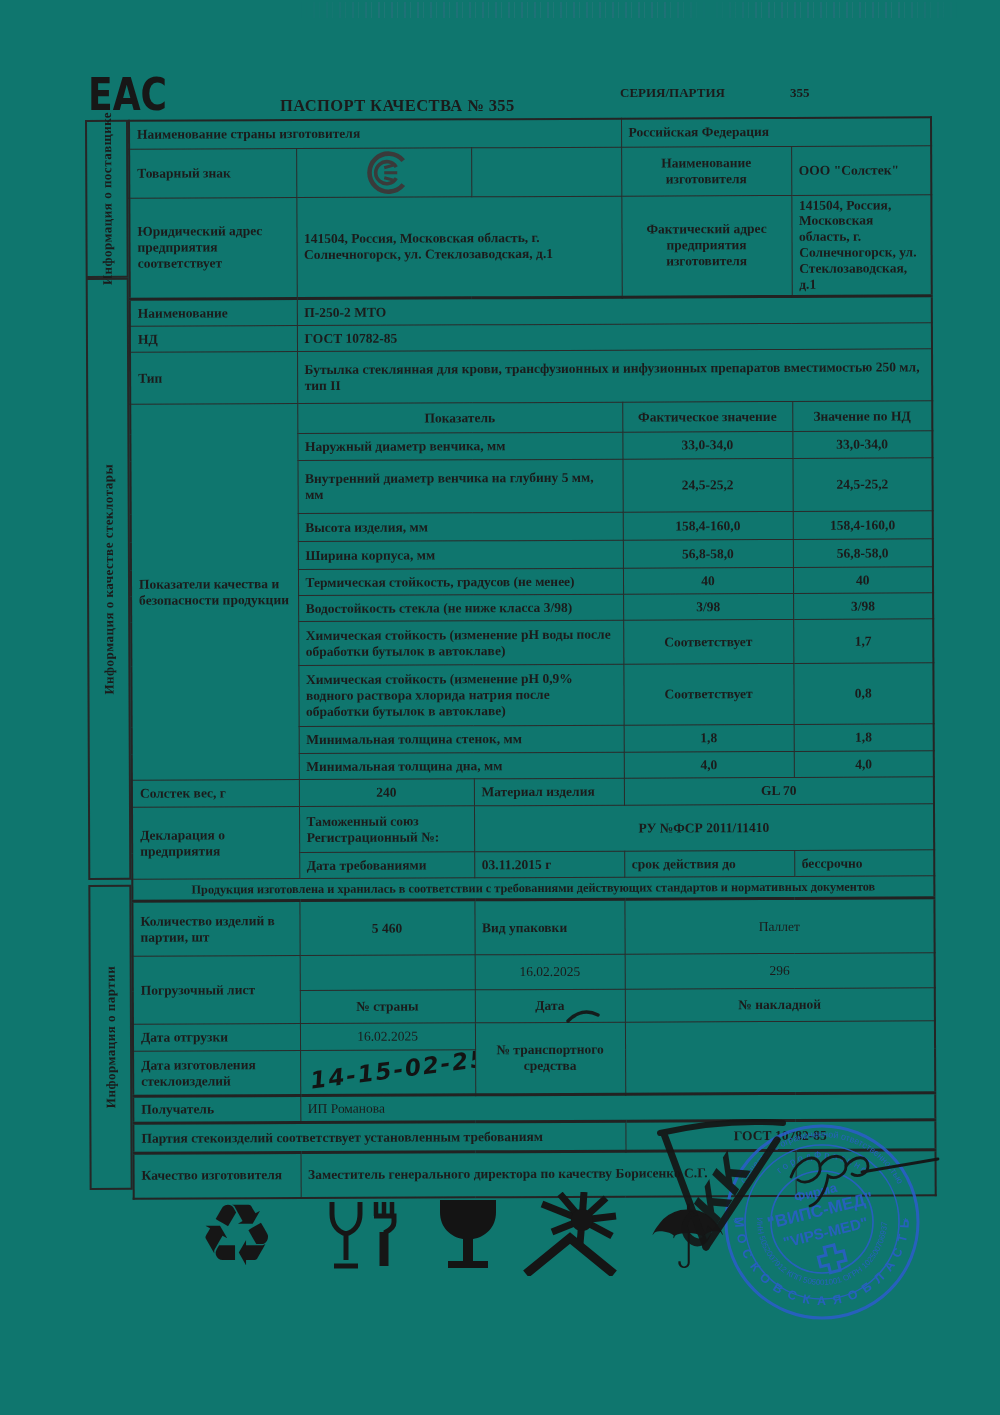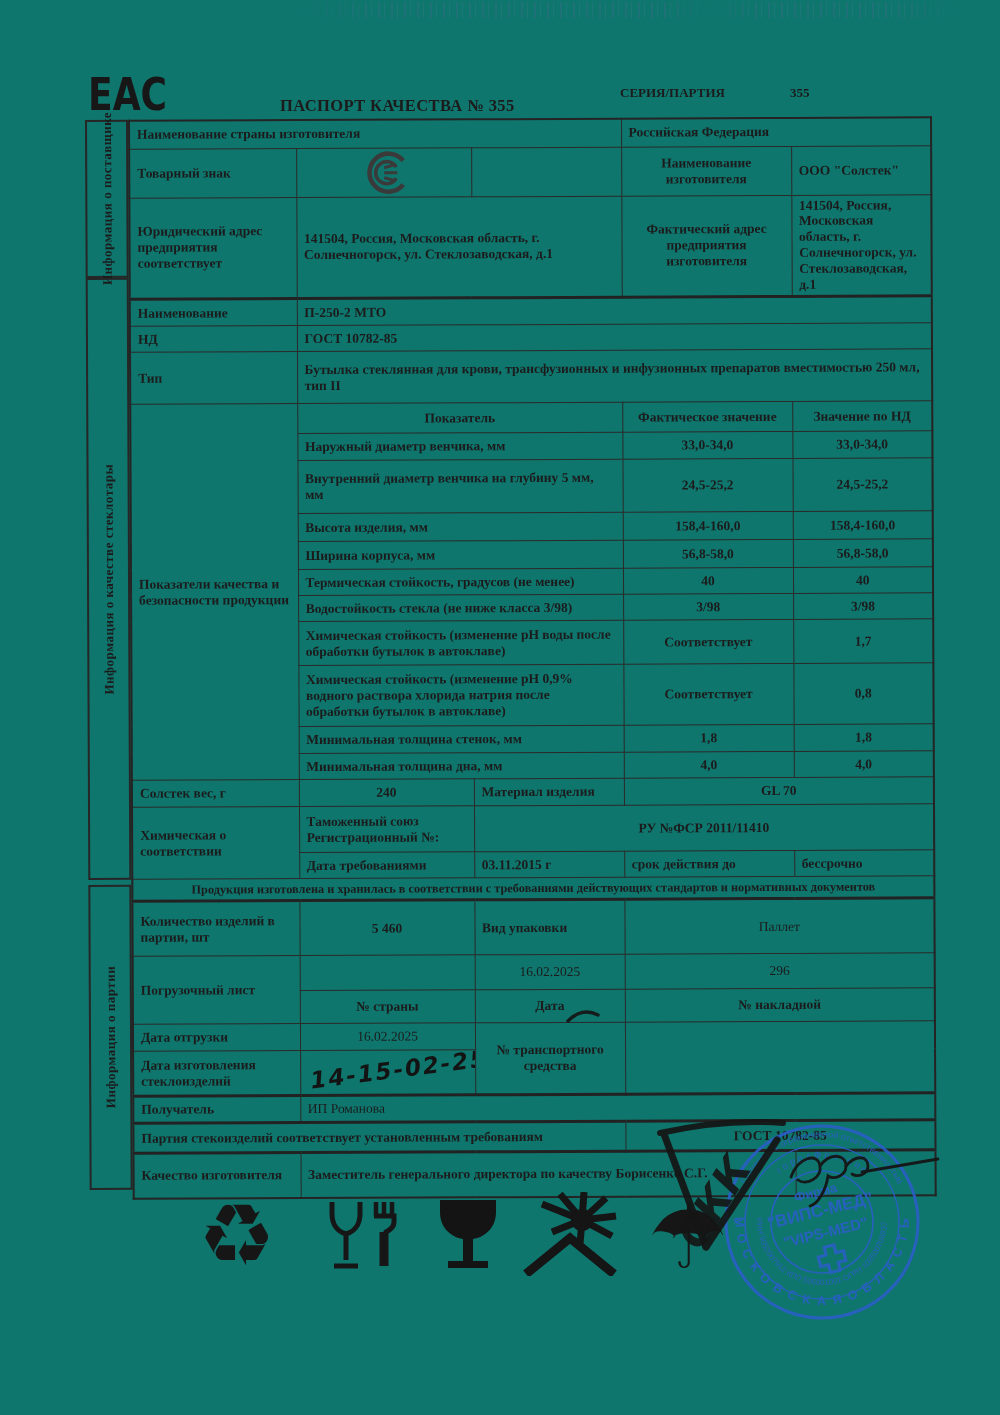--- a/index.html
+++ b/index.html
@@ -185,21 +185,21 @@
       </tr>
 
       <tr style="height:27px">
         <td class="lbl">Солстек вес, г</td>
         <td class="val">240</td>
         <td class="lbl">Материал изделия</td>
         <td class="val" colspan="2">GL 70</td>
       </tr>
 
       <tr style="height:46px">
-        <td class="lbl" rowspan="2">Химическая о соответствии</td>
+        <td class="lbl" rowspan="2">Декларация о предприятия</td>
         <td class="lbl">Таможенный союз Регистрационный №:</td>
         <td class="val" colspan="3">РУ №ФСР 2011/11410</td>
       </tr>
       <tr style="height:26px">
         <td class="lbl">Дата требованиями</td>
         <td class="vall">03.11.2015 г</td>
         <td class="lbl">срок действия до</td>
         <td class="vall">бессрочно</td>
       </tr>
 

